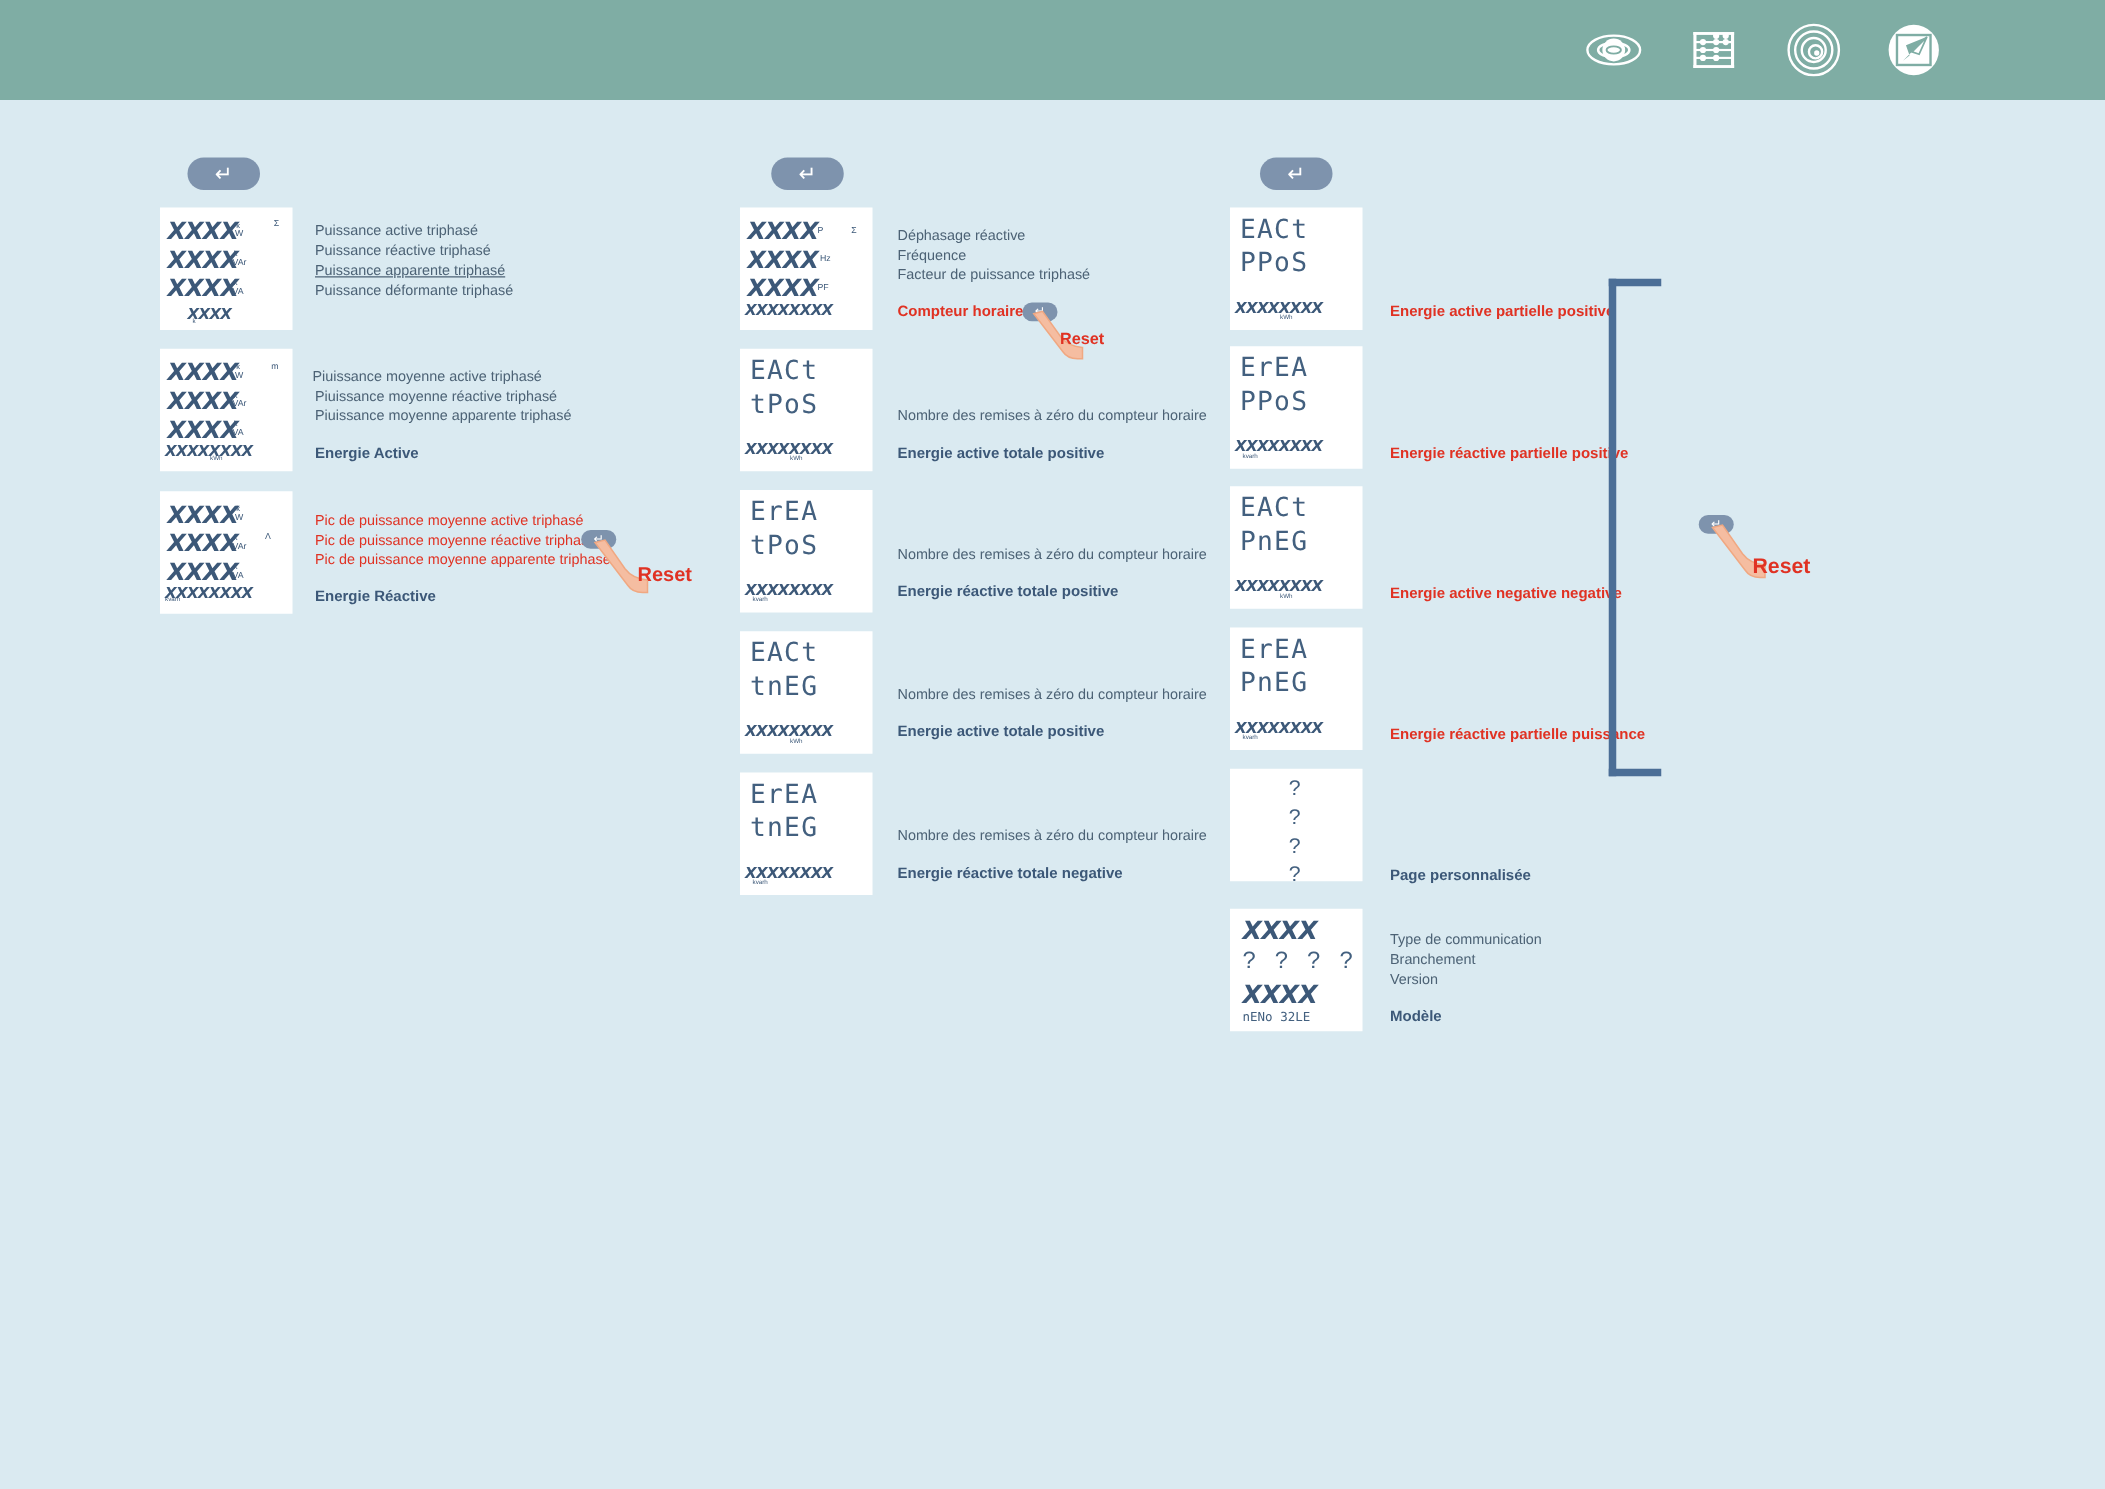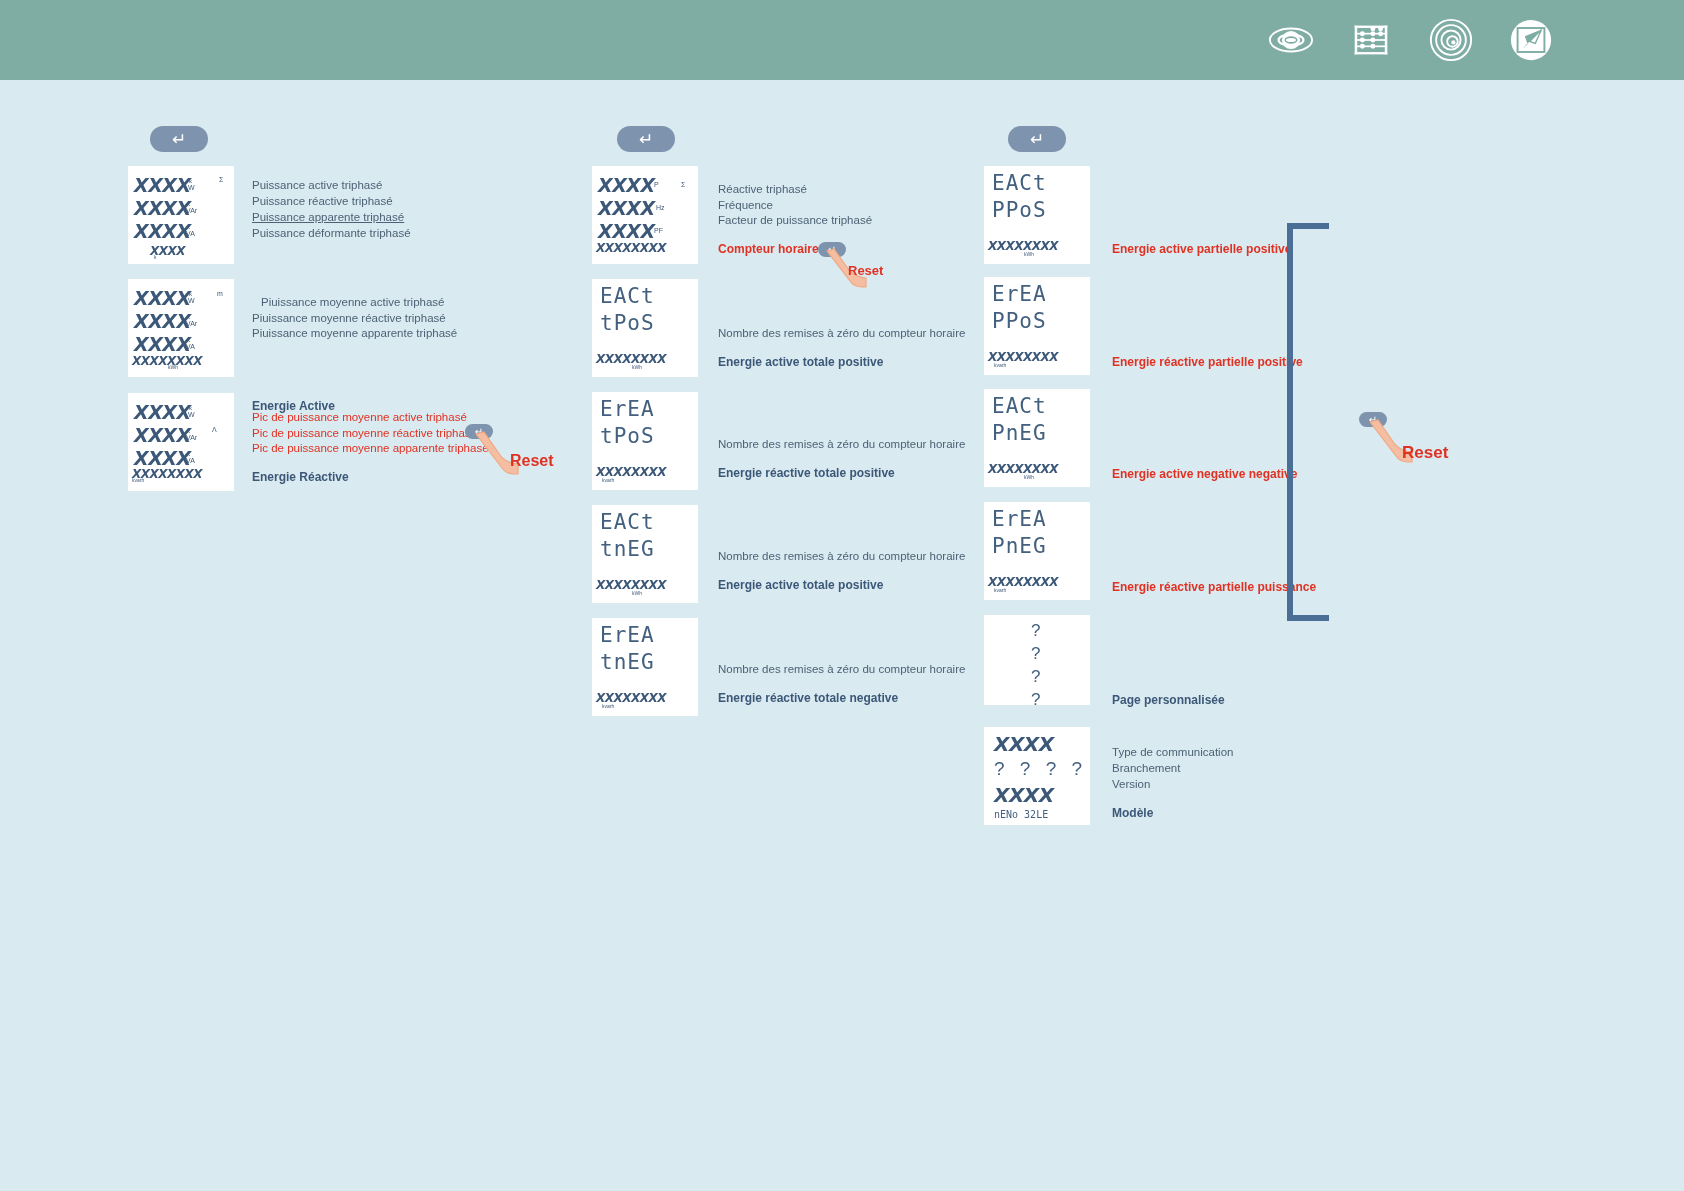--- a/index.html
+++ b/index.html
@@ -300,24 +300,24 @@
       </span>
     </div>
     <div class="lcd-row" style="top:73px; position:absolute; left:0; width:106px;">
       <span class="digits small" style="left:4px;">XXXXXXXX</span>
       <span class="unit" style="left:40px; top:13px;">
         <span class="u-b" style="font-size:5px;">kWh</span>
       </span>
     </div>
   </div>
 
-  <div class="lbl" style="left:137px; top:295px;">Piuissance moyenne active triphasé</div>
+  <div class="lbl" style="left:126px; top:295px;">Piuissance moyenne active triphasé</div>
   <div class="lbl" style="left:128px; top:311px;">Piuissance moyenne réactive triphasé</div>
   <div class="lbl" style="left:128px; top:326px;">Piuissance moyenne apparente triphasé</div>
-  <div class="lbl bold" style="left:128px; top:355px;margin-top:44px;">Energie Active</div>
+  <div class="lbl bold" style="left:128px; top:355px;">Energie Active</div>
 
   <div class="lcd" style="left:4px; top:393px; height:98px;">
     <div class="lcd-row" style="top:6px; position:absolute; left:0; width:106px;">
       <span class="digits">XXXX</span>
       <span class="unit" style="left:60px; top:6px;">
         <span class="u-k">k</span>
         <span class="u-b">W</span>
       </span>
     </div>
     <div class="lcd-row" style="top:29px; position:absolute; left:0; width:106px;">
@@ -381,21 +381,21 @@
       <span class="digits">XXXX</span>
       <span class="unit" style="left:62px; top:9px;">
         <span class="u-b">PF</span>
       </span>
     </div>
     <div class="lcd-row" style="top:73px; position:absolute; left:0; width:106px;">
       <span class="digits small" style="left:4px;">XXXXXXXX</span>
     </div>
   </div>
 
-  <div class="lbl" style="left:126px; top:182px;">Réactive triphasé</div>
+  <div class="lbl" style="left:126px; top:182px;">Déphasage réactive</div>
   <div class="lbl" style="left:126px; top:198px;">Fréquence</div>
   <div class="lbl" style="left:126px; top:213px;">Facteur de puissance triphasé</div>
   <div class="lbl redbold" style="left:126px; top:242px;">Compteur horaire</div>
 
   <div class="pill small" style="left:226px; top:242px;">
     <span class="arrow">↵</span>
   </div>
   <svg class="finger" style="left:232px; top:248px;" width="70" height="44" viewBox="0 0 70 44">
     <path d="M3 3 L26 33 Q30 39 38 39 L42 39 L42 30 Q31 29 25 22 L10 1 Z" fill="#f5bda1" stroke="#f0a882" stroke-width="1.2"></path>
   </svg>

